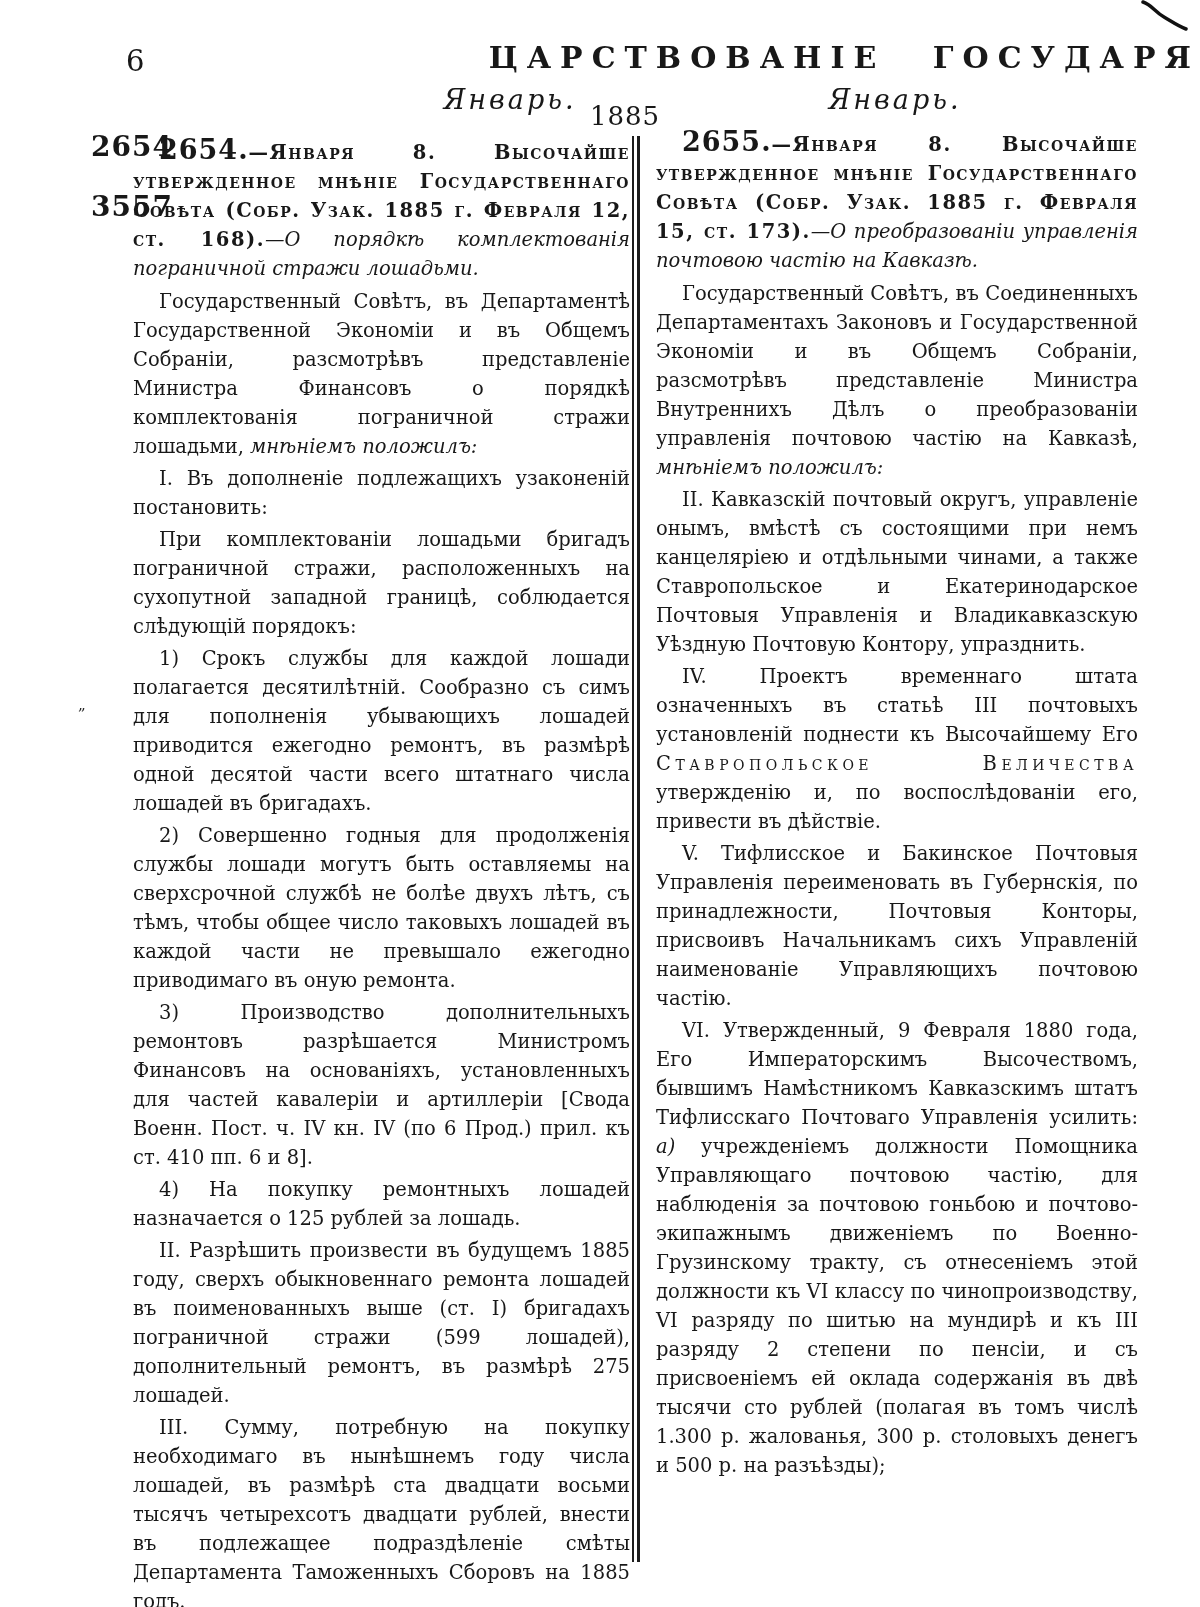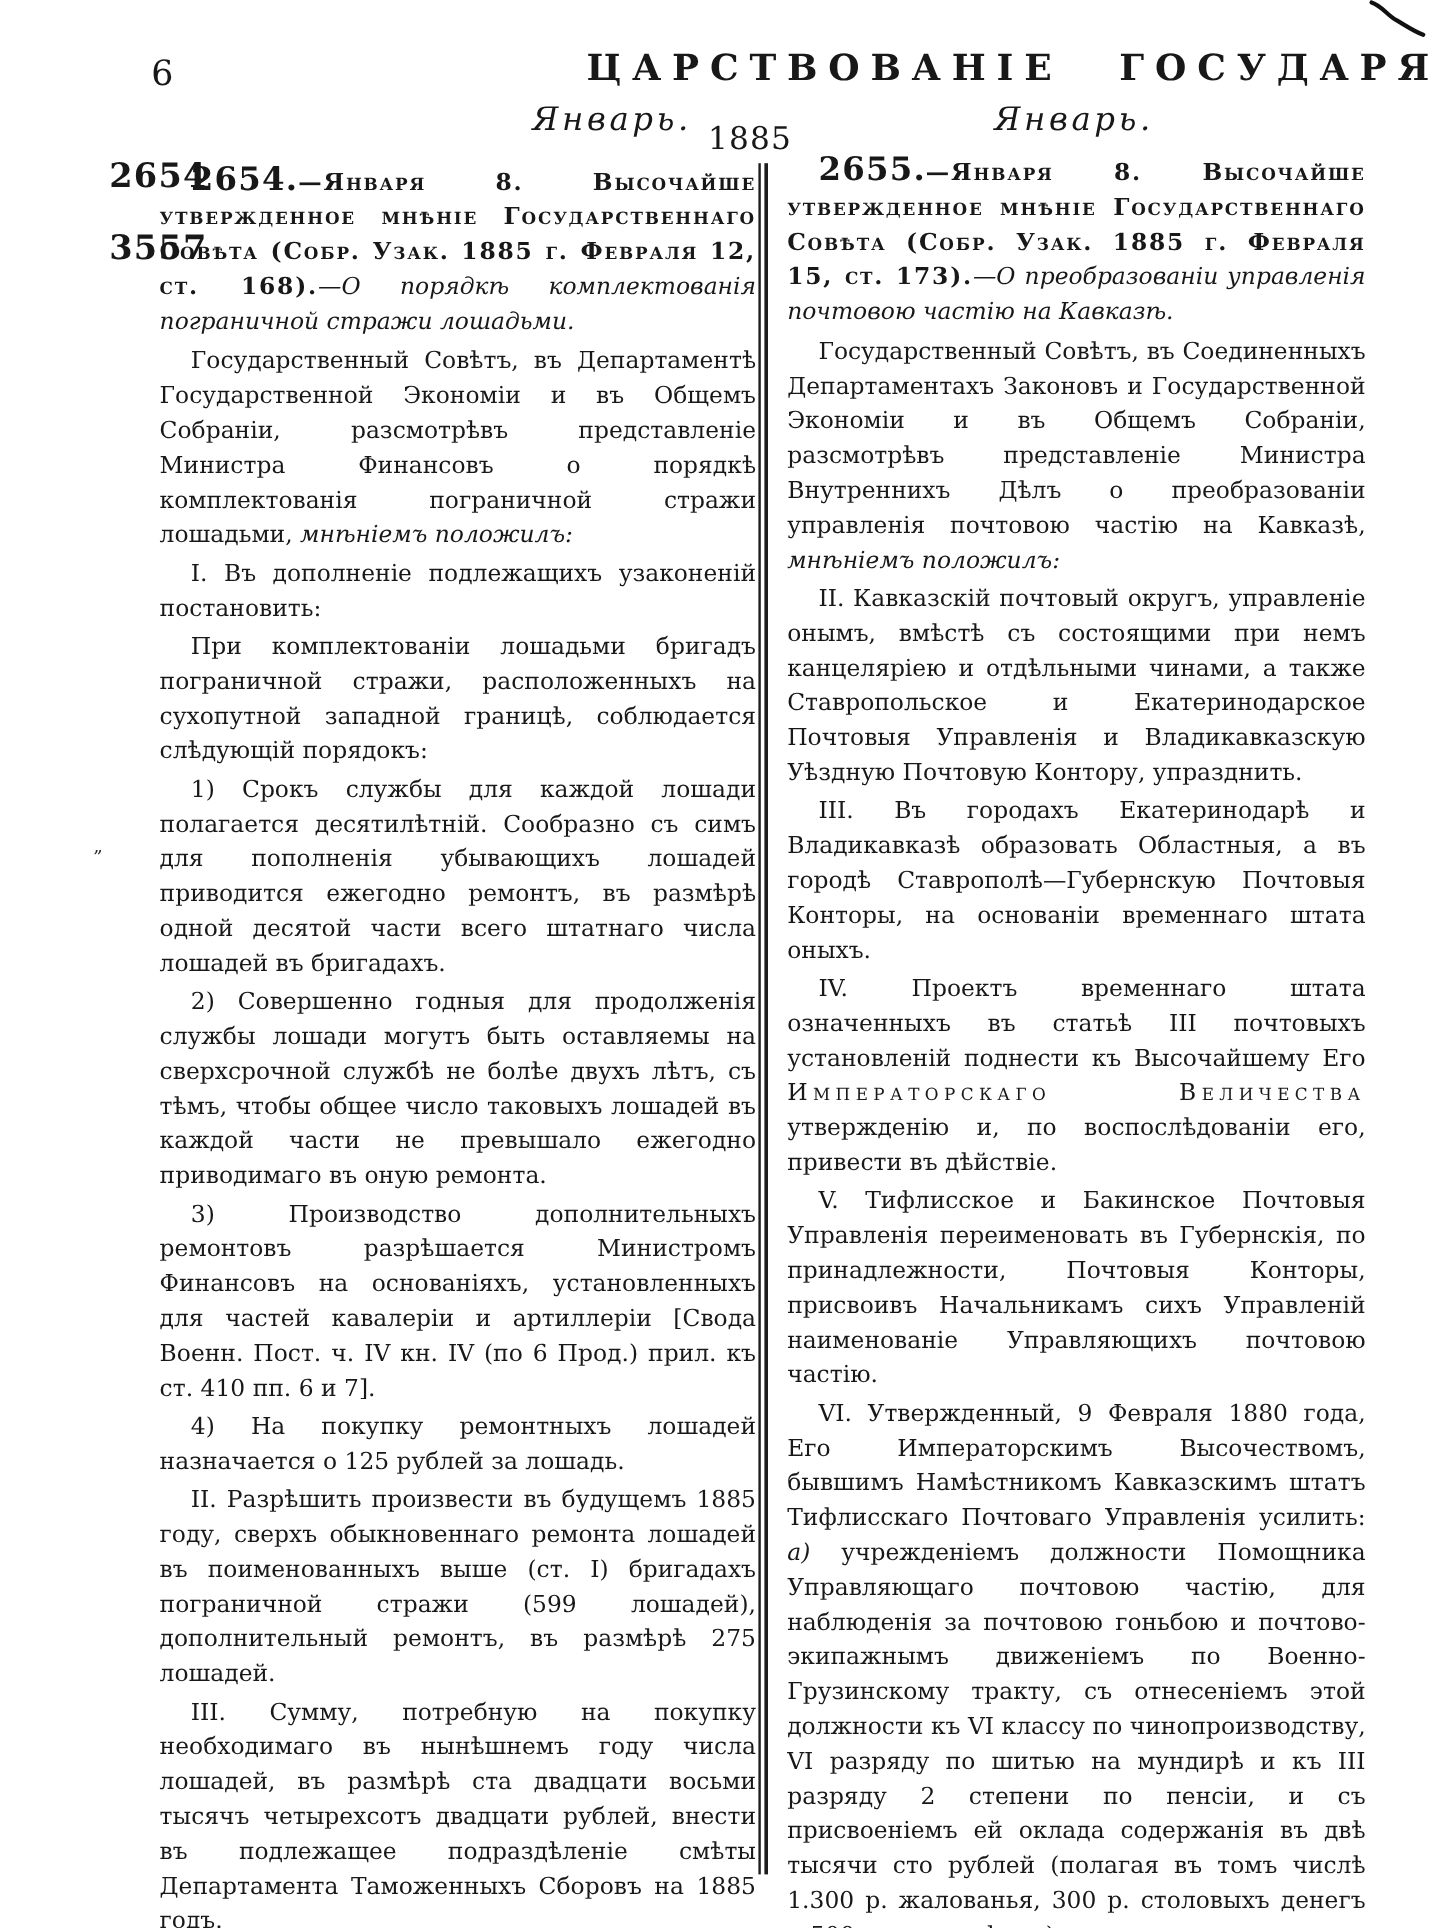--- a/index.html
+++ b/index.html
@@ -65,31 +65,30 @@
 
   <div class="divider"></div>
 
   <div class="col col-left">
       <p class="art-heading"><span class="num">2654.</span><span class="sc">—Января 8. Высочайше утвержденное мнѣніе Государственнаго Совѣта (Собр. Узак. 1885 г. Февраля 12, ст. 168).</span><span class="i">—О порядкѣ комплектованія пограничной стражи лошадьми.</span></p>
       <p><span>Государственный Совѣтъ, въ Департаментѣ Государственной Экономіи и въ Общемъ Собраніи, разсмотрѣвъ представленіе Министра Финансовъ о порядкѣ комплектованія пограничной стражи лошадьми, </span><span class="i">мнѣніемъ положилъ:</span></p>
       <p><span>I. Въ дополненіе подлежащихъ узаконеній постановить:</span></p>
       <p><span>При комплектованіи лошадьми бригадъ пограничной стражи, расположенныхъ на сухопутной западной границѣ, соблюдается слѣдующій порядокъ:</span></p>
       <p><span>1) Срокъ службы для каждой лошади полагается десятилѣтній. Сообразно съ симъ для пополненія убывающихъ лошадей приводится ежегодно ремонтъ, въ размѣрѣ одной десятой части всего штатнаго числа лошадей въ бригадахъ.</span></p>
       <p><span>2) Совершенно годныя для продолженія службы лошади могутъ быть оставляемы на сверхсрочной службѣ не болѣе двухъ лѣтъ, съ тѣмъ, чтобы общее число таковыхъ лошадей въ каждой части не превышало ежегодно приводимаго въ оную ремонта.</span></p>
-      <p><span>3) Производство дополнительныхъ ремонтовъ разрѣшается Министромъ Финансовъ на основаніяхъ, установленныхъ для частей кавалеріи и артиллеріи [Свода Военн. Пост. ч. IV кн. IV (по 6 Прод.) прил. къ ст. 410 пп. 6 и 7].</span></p>
+      <p><span>3) Производство дополнительныхъ ремонтовъ разрѣшается Министромъ Финансовъ на основаніяхъ, установленныхъ для частей кавалеріи и артиллеріи [Свода Военн. Пост. ч. IV кн. IV (по 6 Прод.) прил. къ ст. 410 пп. 6 и 8].</span></p>
       <p><span>4) На покупку ремонтныхъ лошадей назначается о 125 рублей за лошадь.</span></p>
       <p><span>II. Разрѣшить произвести въ будущемъ 1885 году, сверхъ обыкновеннаго ремонта лошадей въ поименованныхъ выше (ст. I) бригадахъ пограничной стражи (599 лошадей), дополнительный ремонтъ, въ размѣрѣ 275 лошадей.</span></p>
       <p><span>III. Сумму, потребную на покупку необходимаго въ нынѣшнемъ году числа лошадей, въ размѣрѣ ста двадцати восьми тысячъ четырехсотъ двадцати рублей, внести въ подлежащее подраздѣленіе смѣты Департамента Таможенныхъ Сборовъ на 1885 годъ.</span></p>
     </div>
   <div class="col col-right">
       <p class="art-heading"><span class="num">2655.</span><span class="sc">—Января 8. Высочайше утвержденное мнѣніе Государственнаго Совѣта (Собр. Узак. 1885 г. Февраля 15, ст. 173).</span><span class="i">—О преобразованіи управленія почтовою частію на Кавказѣ.</span></p>
       <p><span>Государственный Совѣтъ, въ Соединенныхъ Департаментахъ Законовъ и Государственной Экономіи и въ Общемъ Собраніи, разсмотрѣвъ представленіе Министра Внутреннихъ Дѣлъ о преобразованіи управленія почтовою частію на Кавказѣ, </span><span class="i">мнѣніемъ положилъ:</span></p>
       <p><span>II. Кавказскій почтовый округъ, управленіе онымъ, вмѣстѣ съ состоящими при немъ канцеляріею и отдѣльными чинами, а также Ставропольское и Екатеринодарское Почтовыя Управленія и Владикавказскую Уѣздную Почтовую Контору, упразднить.</span></p>
-      <p><span>III. Въ городахъ Екатеринодарѣ и Владикавказѣ образовать Областныя, а въ городѣ Ставрополѣ—Губернскую Почтовыя Конторы, на основаніи временнаго штата оныхъ.</span></p>
-      <p><span>IV. Проектъ временнаго штата означенныхъ въ статьѣ III почтовыхъ установленій поднести къ Высочайшему Его </span><span class="caps">Императорскаго Величества</span><span> утвержденію и, по воспослѣдованіи его, привести въ дѣйствіе.</span></p>
+      <p><span>IV. Проектъ временнаго штата означенныхъ въ статьѣ III почтовыхъ установленій поднести къ Высочайшему Его </span><span class="caps">Ставропольское Величества</span><span> утвержденію и, по воспослѣдованіи его, привести въ дѣйствіе.</span></p>
       <p><span>V. Тифлисское и Бакинское Почтовыя Управленія переименовать въ Губернскія, по принадлежности, Почтовыя Конторы, присвоивъ Начальникамъ сихъ Управленій наименованіе Управляющихъ почтовою частію.</span></p>
       <p><span>VI. Утвержденный, 9 Февраля 1880 года, Его Императорскимъ Высочествомъ, бывшимъ Намѣстникомъ Кавказскимъ штатъ Тифлисскаго Почтоваго Управленія усилить: </span><span class="i">а)</span><span> учрежденіемъ должности Помощника Управляющаго почтовою частію, для наблюденія за почтовою гоньбою и почтово-экипажнымъ движеніемъ по Военно-Грузинскому тракту, съ отнесеніемъ этой должности къ VI классу по чинопроизводству, VI разряду по шитью на мундирѣ и къ III разряду 2 степени по пенсіи, и съ присвоеніемъ ей оклада содержанія въ двѣ тысячи сто рублей (полагая въ томъ числѣ 1.300 р. жалованья, 300 р. столовыхъ денегъ и 500 р. на разъѣзды); </span></p>
     </div>
 
   <svg class="corner-mark" width="54" height="36" viewBox="0 0 54 36" aria-hidden="true">
     <path d="M5 2 C 14 5, 17 12, 26 17 C 33 21, 40 26, 48 29" stroke="#111" stroke-width="3.5" fill="none" stroke-linecap="round"></path>
   </svg>
 
   <div class="margin-mark">„</div>
 

